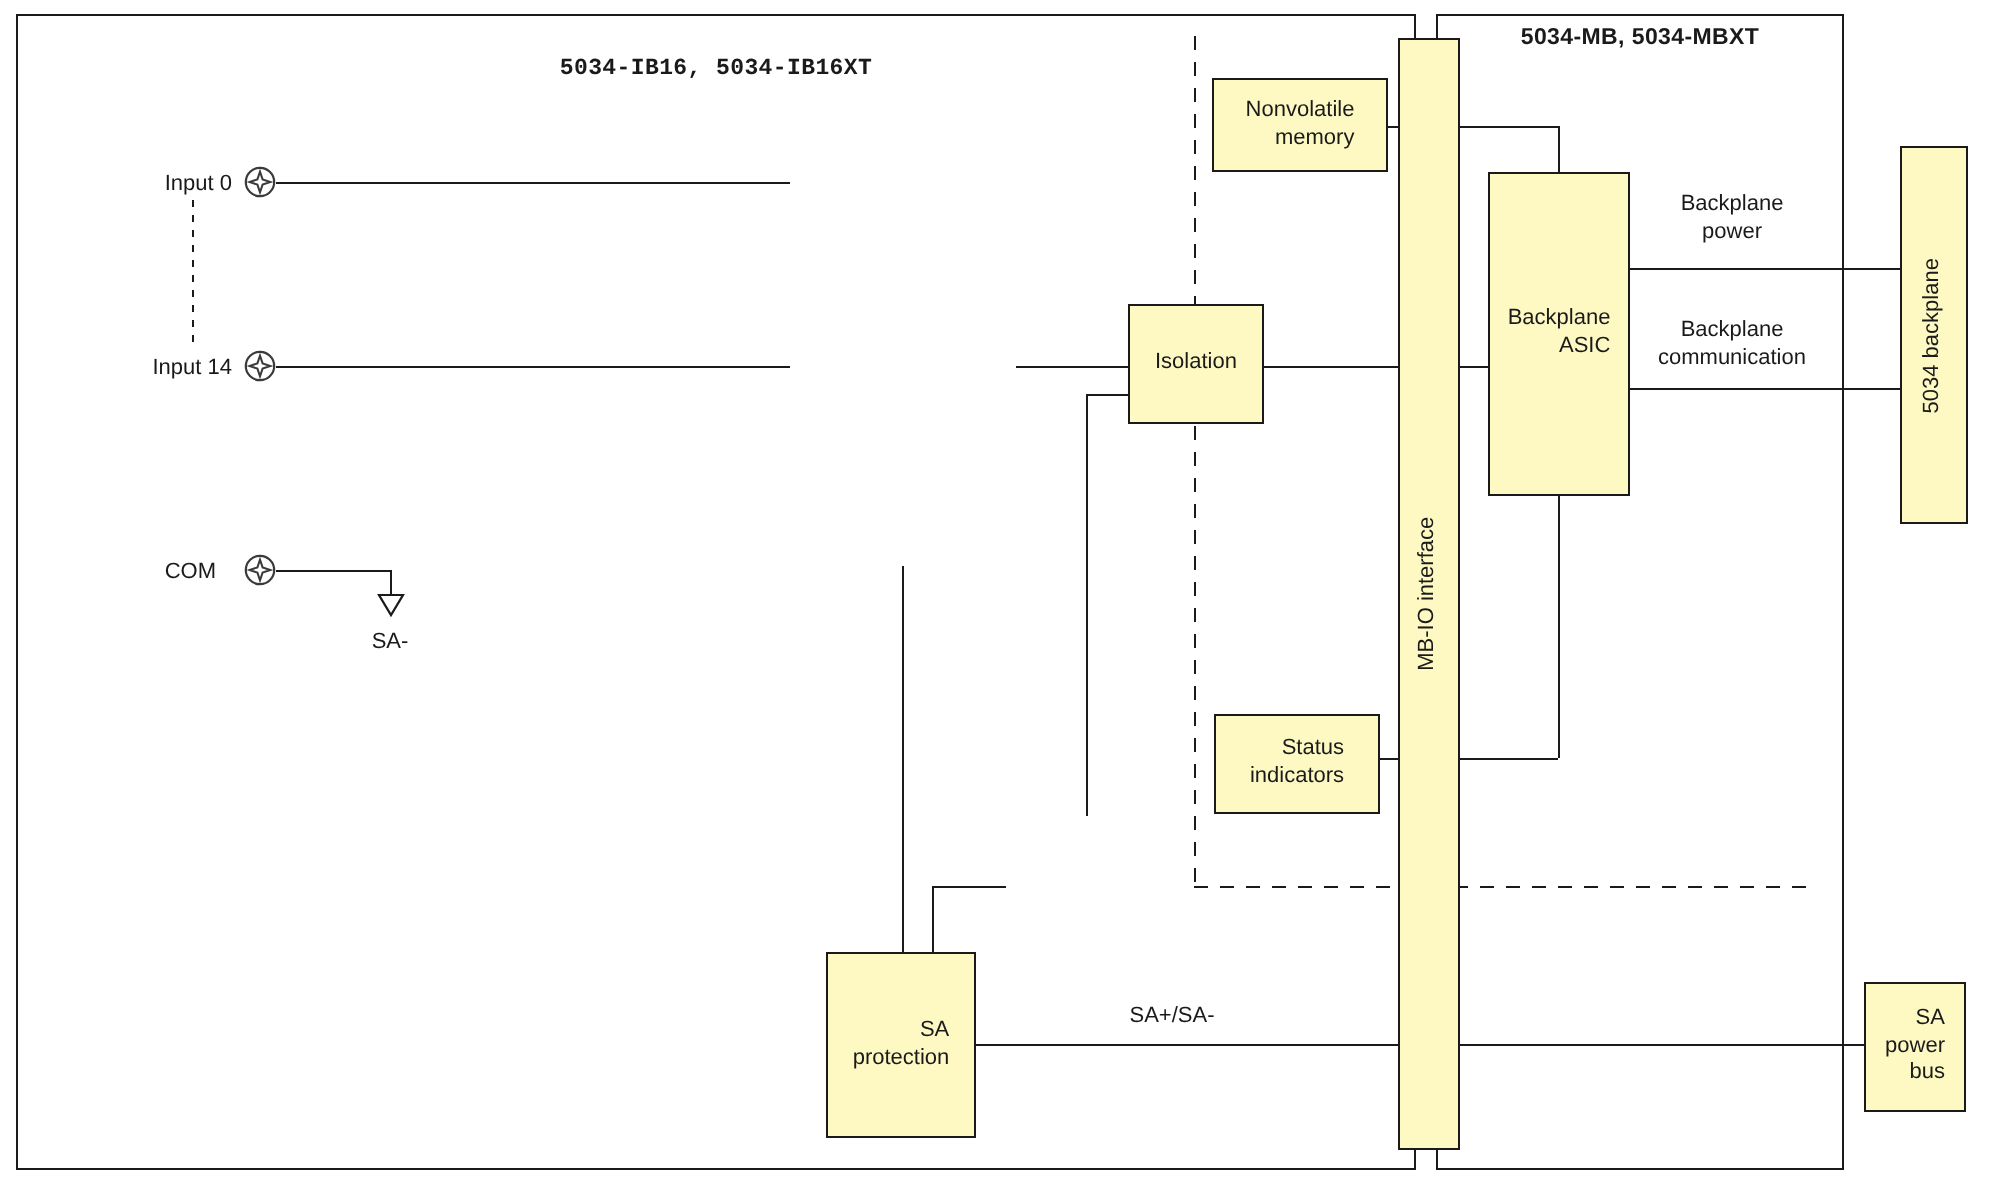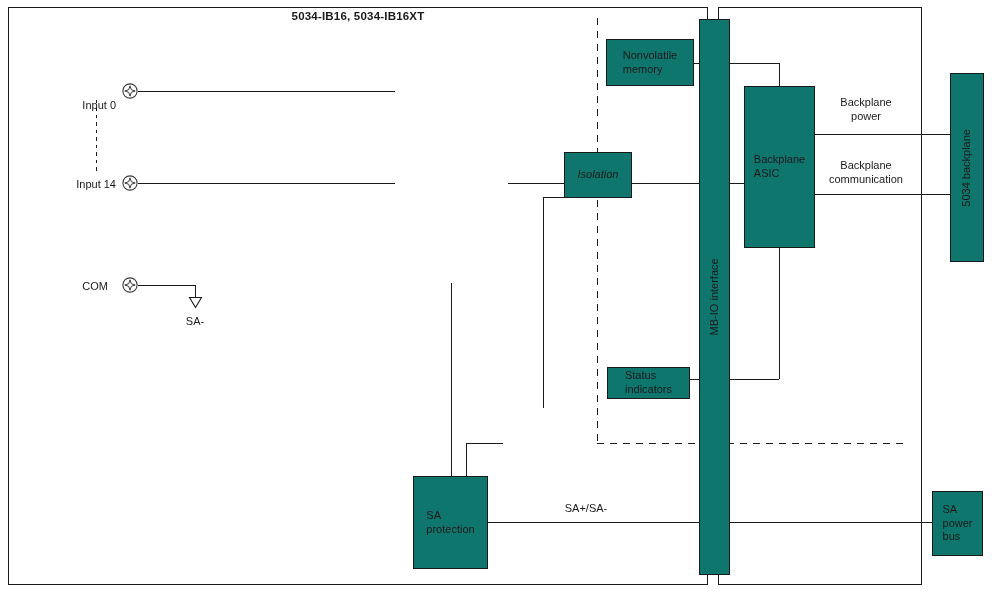--- a/index.html
+++ b/index.html
@@ -3,23 +3,23 @@
 <meta charset="utf-8">
 <style>
   html,body { margin:0; padding:0; background:#ffffff; }
   .stage {
     position:relative; width:1000px; height:592px; background:#ffffff;
     font-family:"Liberation Sans", sans-serif; color:#1a1a1a; overflow:hidden;
   }
   .box { position:absolute; border:1px solid #1a1a1a; box-sizing:border-box; }
   .outer { z-index:1; background:transparent; }
   .blk {
-    z-index:4; background:#0f766e;
+    z-index:4; background:#fef9c3;
     display:flex; align-items:center; justify-content:center;
-    text-align:left; font-size:11px; line-height:1.25; white-space:pre-line;
+    text-align:right; font-size:11px; line-height:1.25; white-space:pre-line;
   }
   .wire-h { position:absolute; height:1px; background:#1a1a1a; z-index:2; }
   .wire-v { position:absolute; width:1px; background:#1a1a1a; z-index:2; }
   .dash-v { position:absolute; width:1px; z-index:2;
     background:repeating-linear-gradient(to bottom,#1a1a1a 0 7px,transparent 7px 13px); }
   .dash-v.fine {
     background:repeating-linear-gradient(to bottom,#1a1a1a 0 3.5px,transparent 3.5px 7.5px); }
   .dash-h { position:absolute; height:1px; z-index:2;
     background:repeating-linear-gradient(to right,#1a1a1a 0 7px,transparent 7px 13px); }
   .lbl { position:absolute; font-size:11px; line-height:1.3; z-index:3; white-space:pre-line; }
@@ -30,21 +30,22 @@
   .icon { position:absolute; z-index:3; line-height:0; }
 </style>
 </head>
 <body>
 
 <div class="stage">
 
   <div class="box outer" style="left:8px; top:7px; width:700px; height:578px;"></div>
   <div class="box outer" style="left:718px; top:7px; width:204px; height:578px;"></div>
 
-  <div class="title" style="left:8px; top:10px; width:700px;">5034-IB16, 5034-IB16XT</div>
+  <div class="title" style="left:8px; top:28px; width:700px;font-family:Liberation Mono, monospace;">5034-IB16, 5034-IB16XT</div>
+  <div class="title" style="left:718px; top:13px; width:204px;">5034-MB, 5034-MBXT</div>
 
   <div class="wire-h" style="left:138px; top:91px;  width:257px;"></div>
   <div class="wire-h" style="left:138px; top:183px; width:257px;"></div>
   <div class="dash-v fine" style="left:96px; top:100px; height:71px;"></div>
   <div class="wire-h" style="left:138px; top:285px; width:57px;"></div>
   <div class="wire-v" style="left:195px; top:285px; height:12px;"></div>
 
   <div class="wire-h" style="left:508px; top:183px; width:56px;"></div>
   <div class="wire-h" style="left:632px; top:183px; width:67px;"></div>
   <div class="wire-h" style="left:730px; top:183px; width:14px;"></div>
@@ -69,33 +70,33 @@
 
   <div class="wire-h" style="left:690px; top:379px; width:9px;"></div>
 
   <div class="wire-h" style="left:815px; top:134px; width:135px;"></div>
   <div class="wire-h" style="left:815px; top:194px; width:135px;"></div>
 
   <div class="dash-v" style="left:597px; top:18px; height:425px;"></div>
   <div class="dash-h" style="left:597px; top:443px; width:306px;"></div>
 
 
-  <div class="box blk" style="left:564px; top:152px; width:68px; height:46px;font-style:italic;">Isolation</div>
+  <div class="box blk" style="left:564px; top:152px; width:68px; height:60px;">Isolation</div>
 
   <div class="box blk" style="left:606px; top:39px; width:88px; height:47px;">Nonvolatile
 memory</div>
 
   <div class="box blk" style="left:699px; top:19px; width:31px; height:556px;">
     <span class="v-label">MB-IO interface</span>
   </div>
 
   <div class="box blk" style="left:744px; top:86px; width:71px; height:162px;">Backplane
 ASIC</div>
 
-  <div class="box blk" style="left:607px; top:367px; width:83px; height:32px;">Status
+  <div class="box blk" style="left:607px; top:357px; width:83px; height:50px;">Status
 indicators</div>
 
 
   <div class="box blk" style="left:413px; top:476px; width:75px; height:93px;">SA
 protection</div>
 
   <div class="box blk" style="left:932px; top:491px; width:51px; height:65px;">SA
 power
 bus</div>
 
@@ -120,21 +121,21 @@
       <circle cx="8" cy="8" r="7.1" fill="#ffffff" stroke="#3a3a3a" stroke-width="1.1"></circle>
       <path d="M8 2.8 L9.3 6.7 L13.2 8 L9.3 9.3 L8 13.2 L6.7 9.3 L2.8 8 L6.7 6.7 Z" fill="none" stroke="#3a3a3a" stroke-width="1"></path>
     </svg>
   </div>
   <div class="icon" style="left:188px; top:296px;">
     <svg width="15" height="13" viewBox="0 0 15 13">
       <path d="M1.5 1.5 L13.5 1.5 L7.5 11.5 Z" fill="#ffffff" stroke="#1a1a1a" stroke-width="1.1"></path>
     </svg>
   </div>
 
-  <div class="lbl right" style="left:30px; top:98px; width:86px;">Input 0</div>
+  <div class="lbl right" style="left:30px; top:85px; width:86px;">Input 0</div>
   <div class="lbl right" style="left:30px; top:177px; width:86px;">Input 14</div>
   <div class="lbl right" style="left:22px; top:279px; width:86px;">COM</div>
   <div class="lbl center" style="left:173px; top:314px; width:44px;">SA-</div>
   <div class="lbl center" style="left:530px; top:501px; width:112px;">SA+/SA-</div>
   <div class="lbl center" style="left:806px; top:95px; width:120px;">Backplane
 power</div>
   <div class="lbl center" style="left:806px; top:158px; width:120px;">Backplane
 communication</div>
 
 </div>

